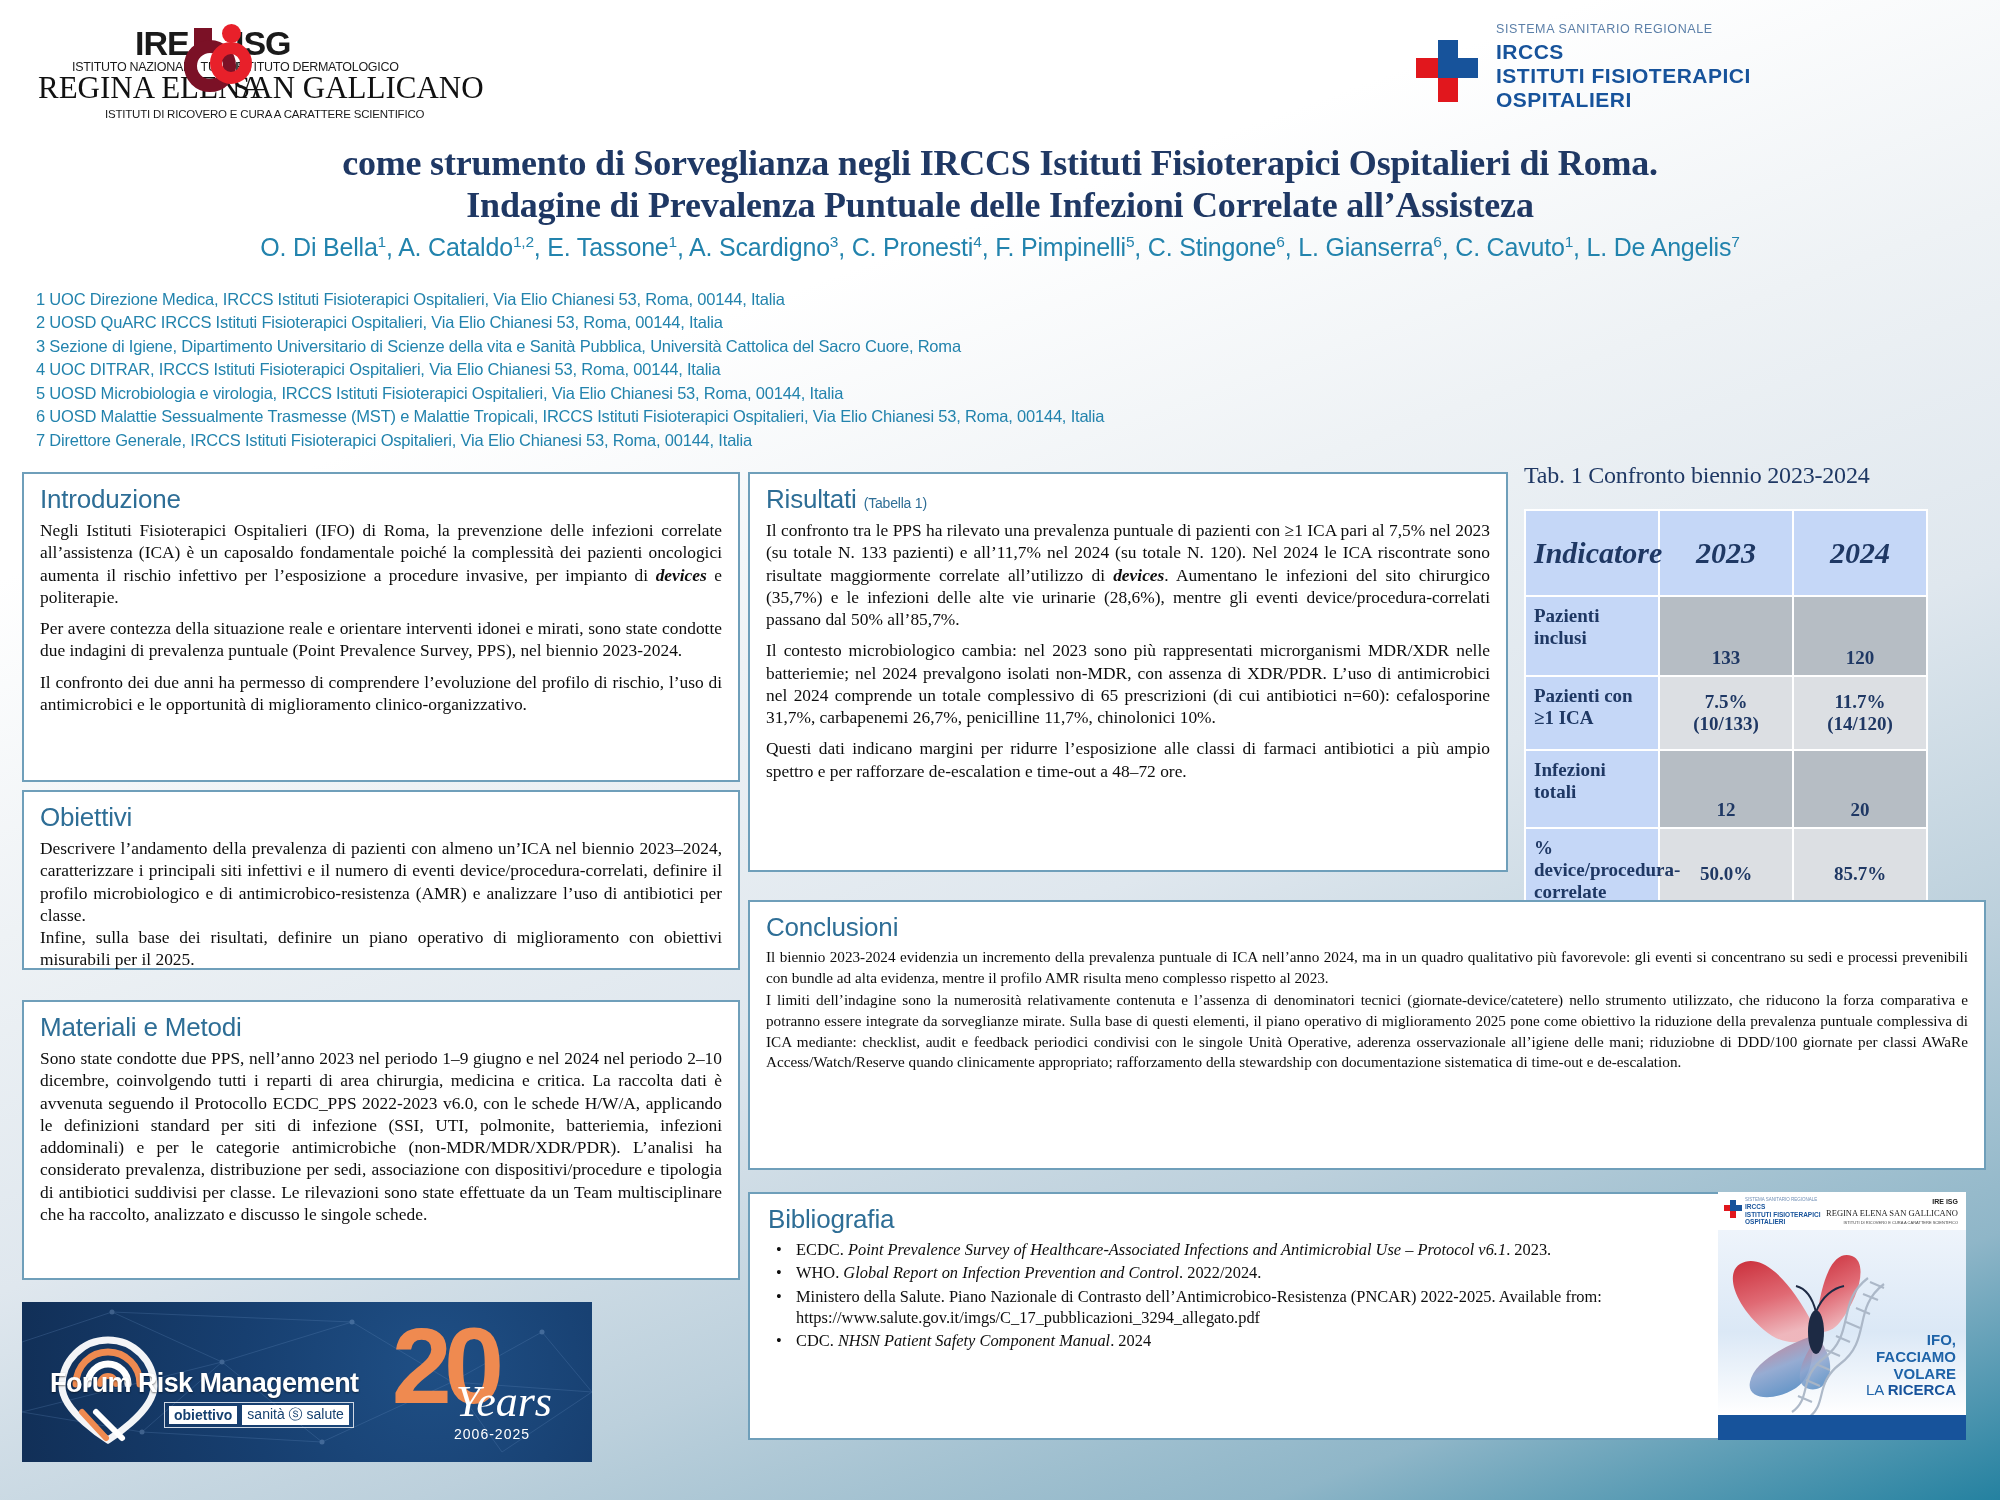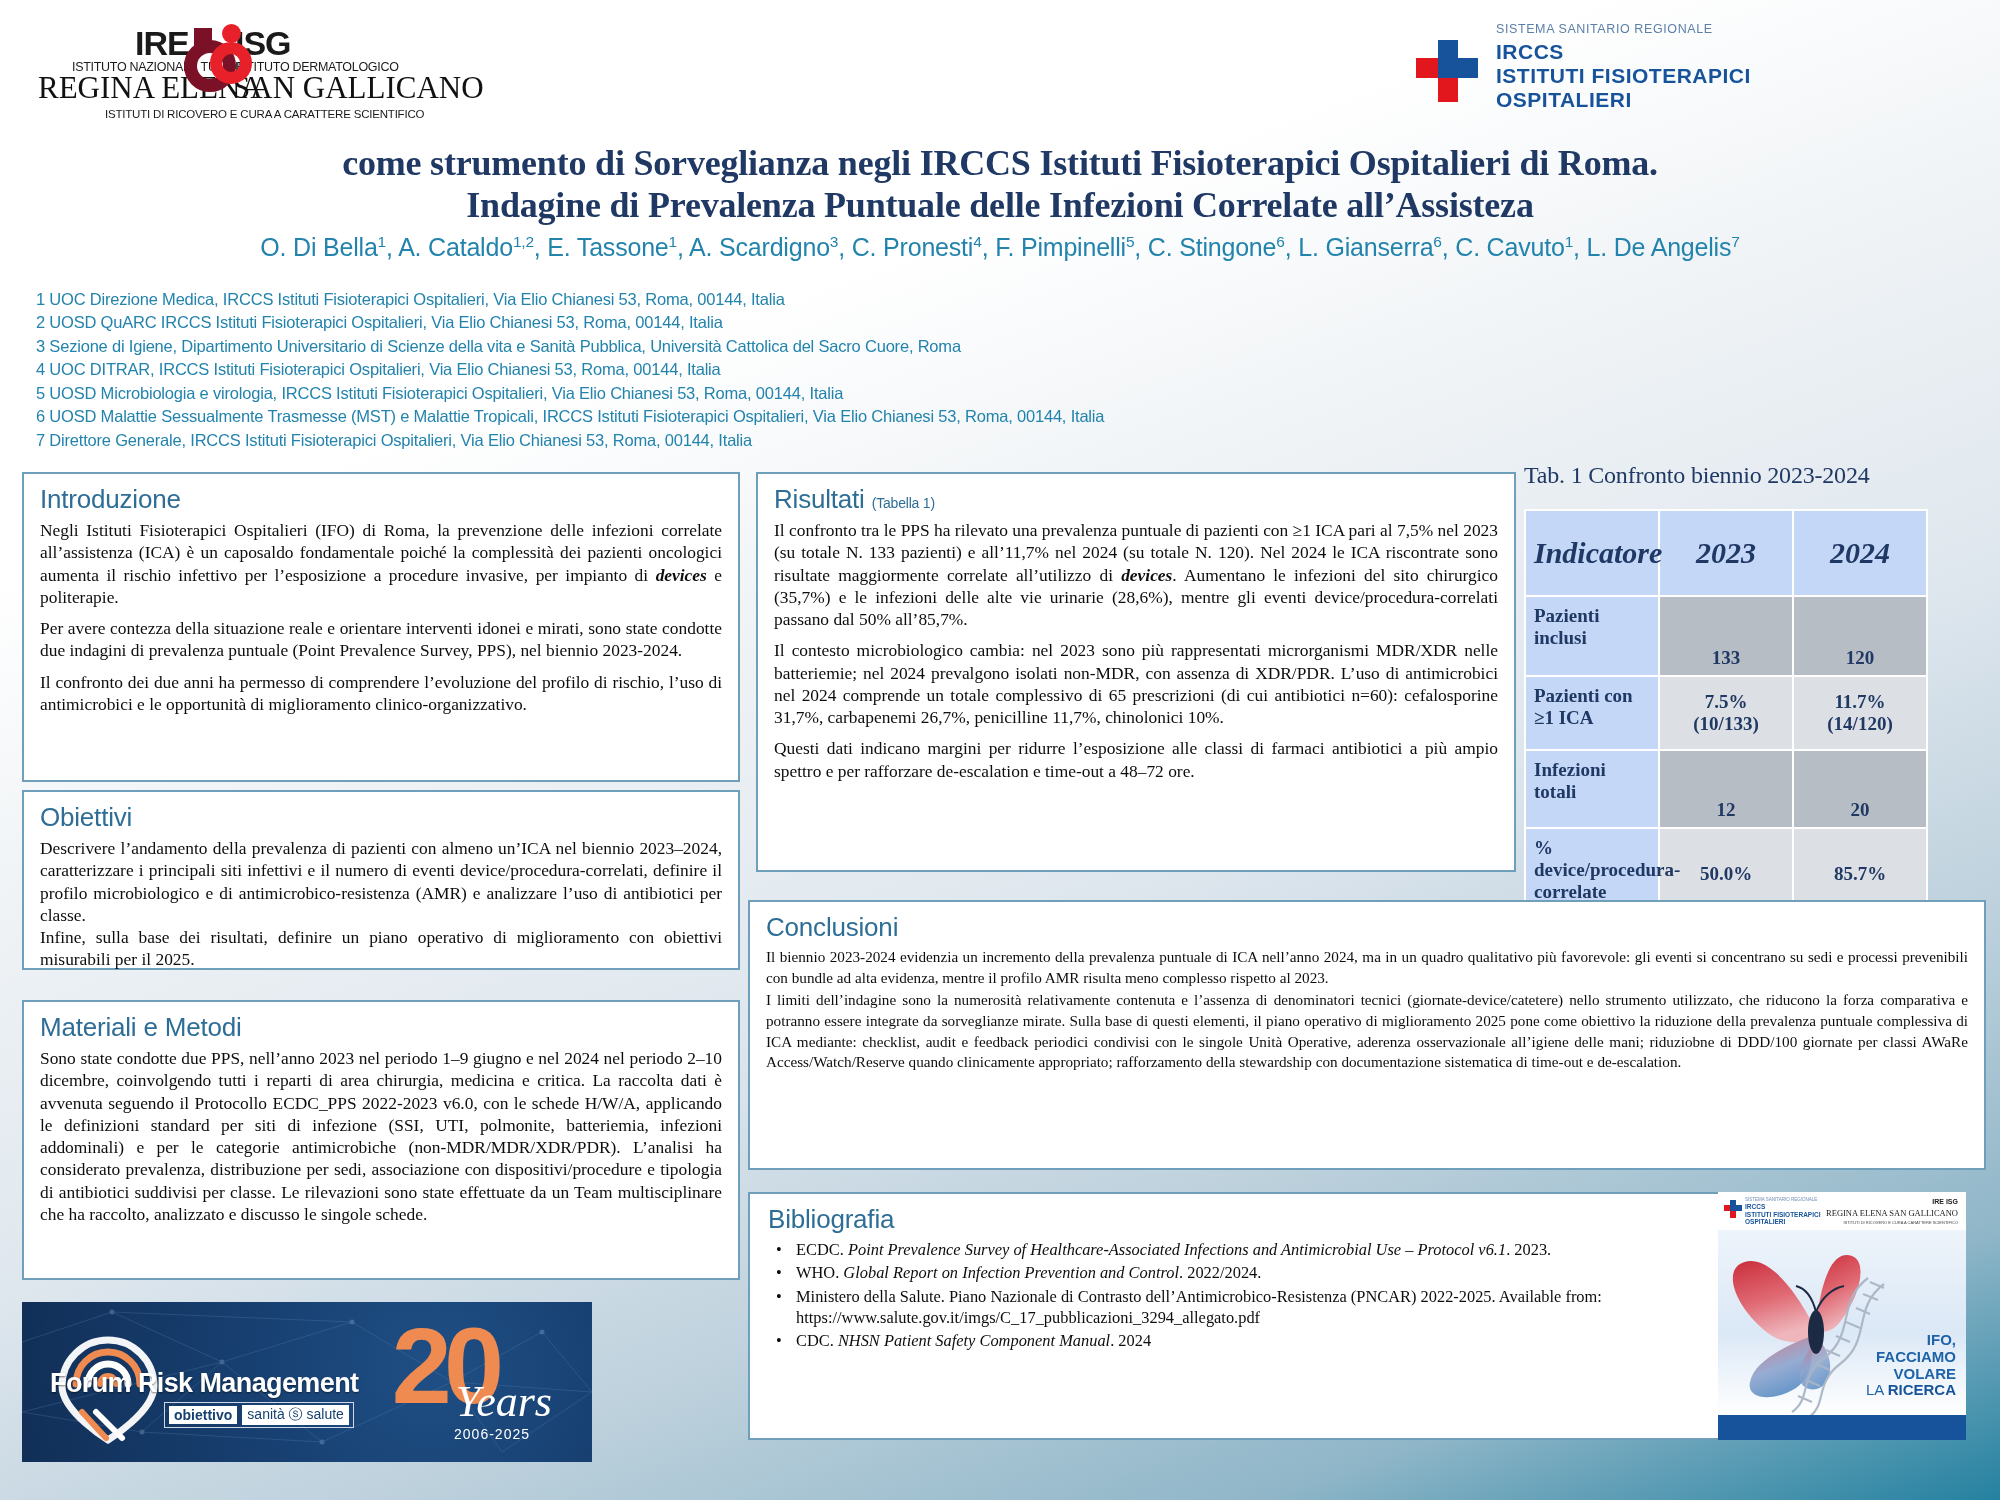--- a/index.html
+++ b/index.html
@@ -53,21 +53,21 @@
   .panel{position:absolute;background:#ffffff;border:2px solid #6f9fba;box-sizing:border-box;}
   .sec-h{font-family:"Liberation Sans",sans-serif;font-size:26px;color:#2e6e96;margin:0 0 4px 0;letter-spacing:-0.2px;}
   .sec-h .sub{font-size:14px;color:#2e6e96;}
   .body-t{font-family:"Liberation Serif",serif;font-size:17.4px;color:#0d0d0d;text-align:justify;line-height:1.28;margin:0 0 9px 0;}
   .body-t:last-child{margin-bottom:0;}
   .body-t i{font-style:italic;font-weight:bold;}
 
   #p-intro{left:22px;top:472px;width:718px;height:310px;padding:10px 16px 8px 16px;}
   #p-obj{left:22px;top:790px;width:718px;height:180px;padding:10px 16px 8px 16px;}
   #p-met{left:22px;top:1000px;width:718px;height:280px;padding:10px 16px 8px 16px;}
-  #p-ris{left:748px;top:472px;width:760px;height:400px;padding:10px 16px 0 16px;margin-left:8px;}
+  #p-ris{left:748px;top:472px;width:760px;height:400px;padding:10px 16px 0 16px;}
   #p-con{left:748px;top:900px;width:1238px;height:270px;padding:10px 16px 8px 16px;}
   #p-bib{left:748px;top:1192px;width:1008px;height:248px;padding:10px 16px 8px 18px;}
 
   #p-con .body-t{font-size:15.2px;line-height:1.36;margin-bottom:2px;}
   #p-bib ul{margin:2px 0 0 0;padding-left:28px;list-style:none;}
   #p-bib li{font-family:"Liberation Serif",serif;font-size:16.4px;color:#0d0d0d;line-height:1.3;margin-bottom:2px;position:relative;}
   #p-bib li:before{content:"•";position:absolute;left:-20px;top:0;}
   #p-bib li i{font-style:italic;}
 
   

